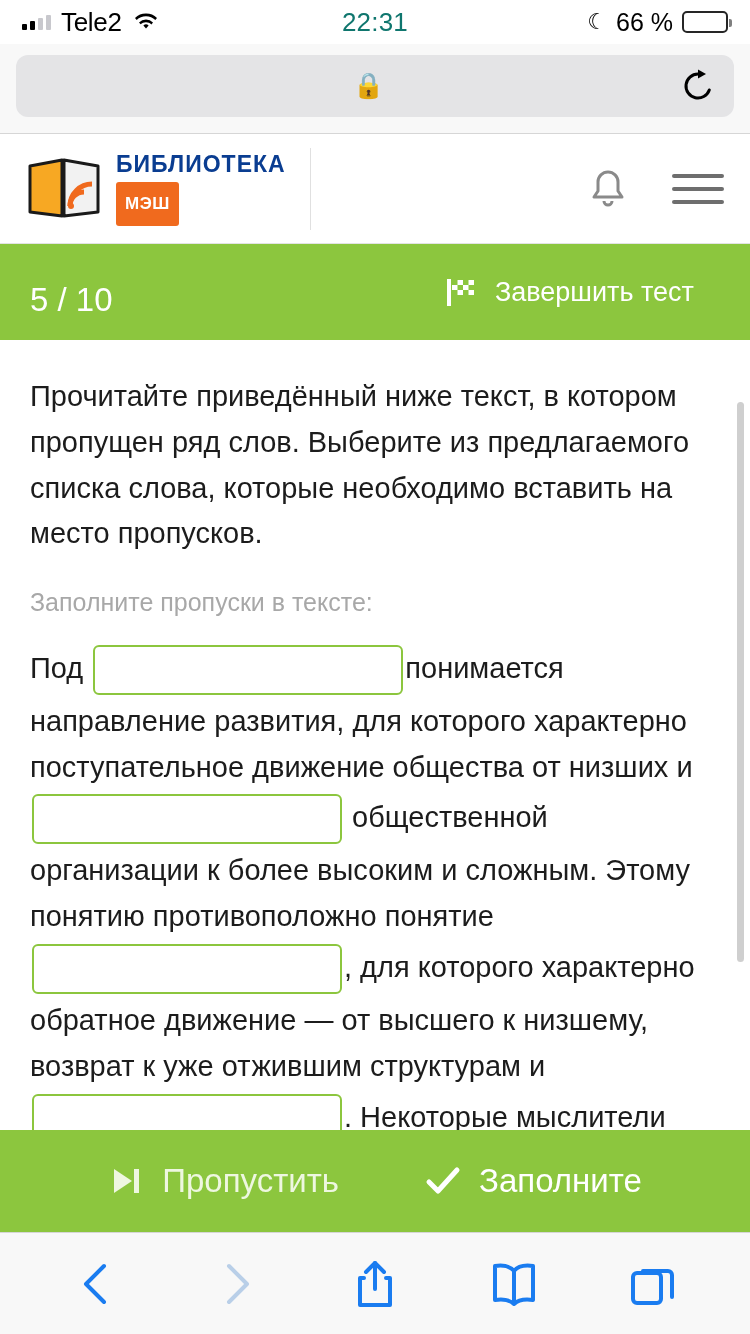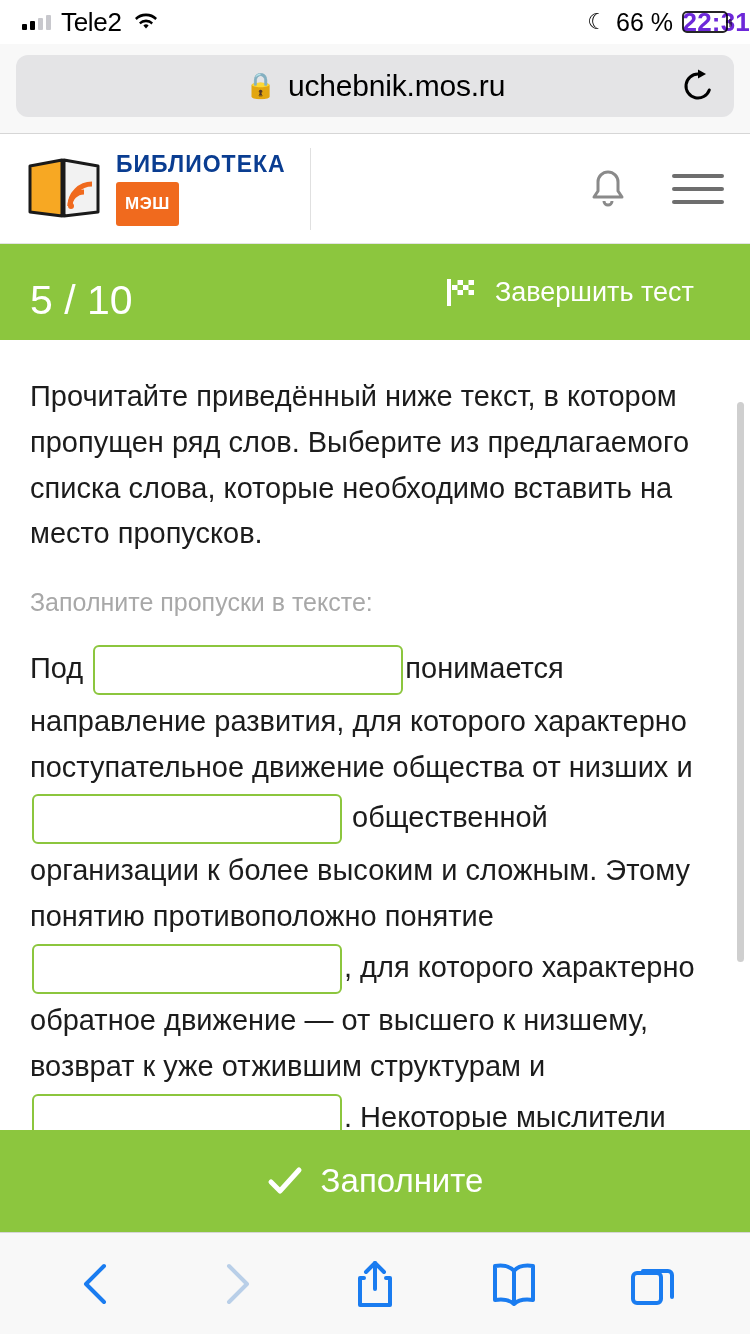--- a/index.html
+++ b/index.html
@@ -23,22 +23,22 @@
   .signal { display:flex; align-items:flex-end; gap:3px; height:16px; }
   .signal i { display:block; width:5px; background:#000; border-radius:1px; }
   .signal i:nth-child(1){height:6px;}
   .signal i:nth-child(2){height:9px;}
   .signal i:nth-child(3){height:12px;background:#c8c8cd;}
   .signal i:nth-child(4){height:15px;background:#c8c8cd;}
   .carrier { font-size: 26px; color:#000; letter-spacing:-0.3px; }
   .wifi { width:24px; height:18px; position:relative; margin-left:2px; }
   .wifi svg { display:block; }
   .sb-center {
-    position:absolute; left:0; right:0; text-align:right;
-    font-size:26px; font-weight:700; color:#6d28d9; letter-spacing:0.2px;
+    position:absolute; left:0; right:0; text-align:center;
+    font-size:26px; font-weight:400; color:#0f766e; letter-spacing:0.2px;
   }
   .sb-right { margin-left:auto; display:flex; align-items:center; gap:9px; }
   .moon { font-size:22px; color:#000; line-height:1; }
   .batt-text { font-size:25px; color:#000; }
   .batt {
     width:46px; height:22px; border:2px solid rgba(0,0,0,0.85);
     border-radius:5px; position:relative; padding:2px;
   }
   .batt::after {
     content:""; position:absolute; right:-6px; top:6px;
@@ -92,21 +92,21 @@
   .burger i { display:block; height:4px; background:#6e6e6e; border-radius:2px; }
 
   
   .quizbar {
     flex:0 0 96px;
     background:#8cc63e;
     display:flex; align-items:center;
     padding: 0 30px;
     color:#fff;
   }
-  .q-count { font-size:41px; color:#ffffff;margin-top:16px; }
+  .q-count { font-size:33px; color:#ffffff;margin-top:16px; }
   .q-finish {
     margin-left:auto; margin-right:26px;
     display:flex; align-items:center; gap:16px;
     font-size:27px; color:#fff;
   }
   .flag { width:34px; height:30px; }
 
   
   .content {
     flex:1 1 auto; overflow:hidden; position:relative;
@@ -180,21 +180,20 @@
     <div class="sb-right">
       <span class="moon">☾</span>
       <span class="batt-text">66 %</span>
       <span class="batt"><span class="fill" style="width:66%"></span></span>
     </div>
   </div>
 
   <div class="urlbar-wrap">
     <div class="urlbar">
       <span class="lock">🔒</span>
-      <span class="url-text">uchebnik.mos.ru</span>
       <span class="reload">
         <svg width="36" height="36" viewBox="0 0 36 36">
           <path d="M18 6a12 12 0 1 0 11.3 16" fill="none" stroke="#000" stroke-width="3" stroke-linecap="round"></path>
           <path d="M18 1.5 L18 10.5 L26 6 Z" fill="#000"></path>
         </svg>
       </span>
     </div>
   </div>
 
   <div class="site-header">
@@ -249,20 +248,29 @@
   </div>
 
   <div class="content">
     <div class="intro">Прочитайте приведённый ниже текст, в котором пропущен ряд слов. Выберите из предлагаемого списка слова, которые необходимо вставить на место пропусков.</div>
     <div class="fill-label">Заполните пропуски в тексте:</div>
     <div class="para"><span>Под </span><span class="gap w1"></span><span>понимается направление развития, для которого характерно поступательное движение общества от низших и </span><span class="gap w2"></span><span> общественной организации к более высоким и сложным. Этому понятию противоположно понятие </span><span class="gap w3"></span><span>, для которого характерно обратное движение — от высшего к низшему, возврат к уже отжившим структурам и </span><span class="gap w4"></span><span>. Некоторые мыслители рассматривают историю как циклический круговорот с чередой </span></div>
     <div class="scroll-track"></div>
   </div>
 
   <div class="actionbar">
+    <span class="act skip">
+      <span class="ic">
+        <svg width="36" height="34" viewBox="0 0 36 34">
+          <path d="M6 5 L24 17 L6 29 Z" fill="#eef7e0"></path>
+          <rect x="26" y="5" width="5" height="24" fill="#eef7e0"></rect>
+        </svg>
+      </span>
+      <span>Пропустить</span>
+    </span>
     <span class="act">
       <span class="ic">
         <svg width="36" height="34" viewBox="0 0 36 34">
           <path d="M4 18 L13 27 L32 6" fill="none" stroke="#fff" stroke-width="5" stroke-linecap="round" stroke-linejoin="round"></path>
         </svg>
       </span>
       <span>Заполните</span>
     </span>
   </div>
 

